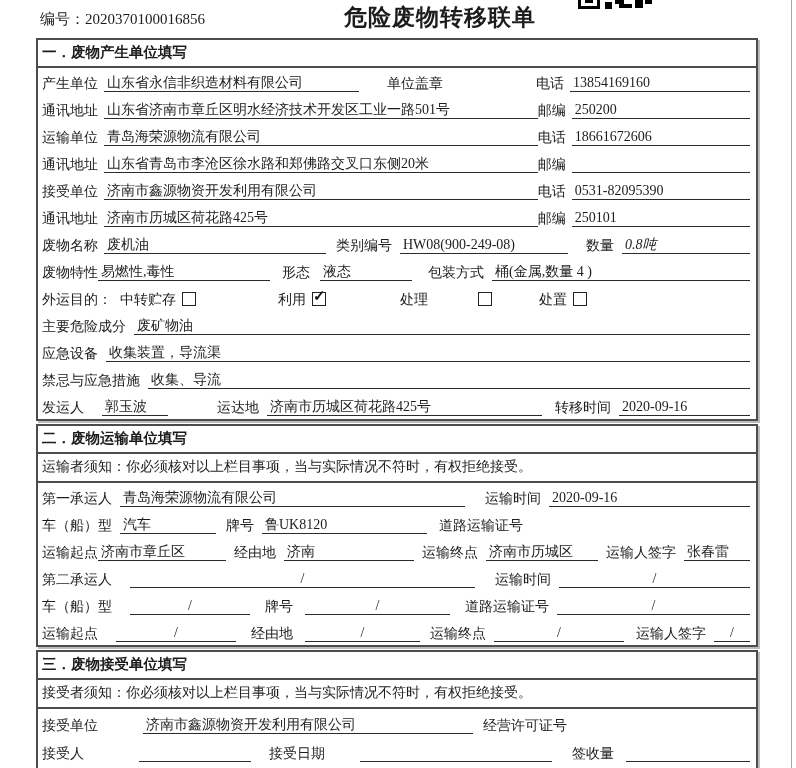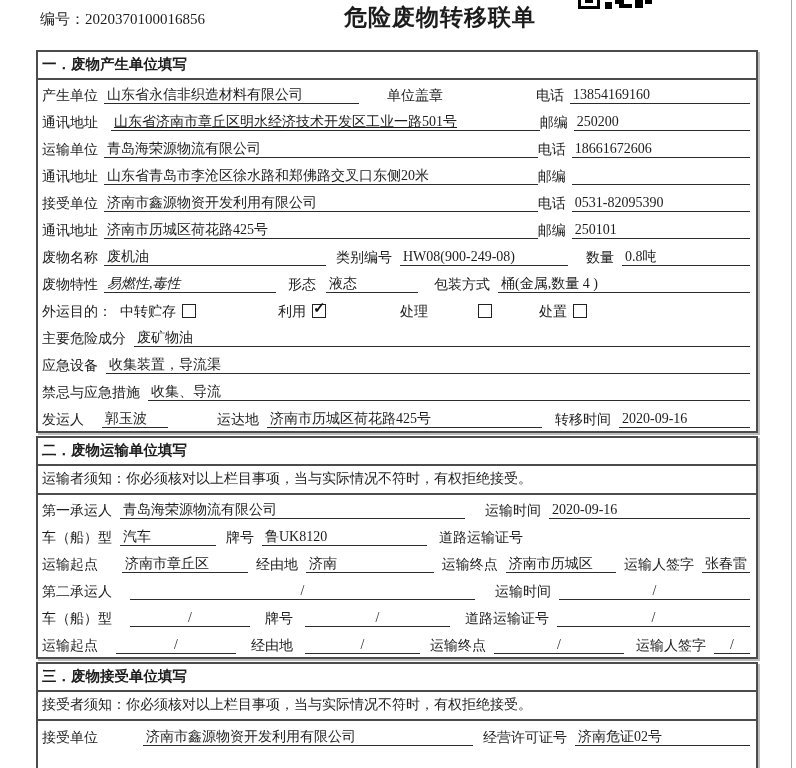--- a/index.html
+++ b/index.html
@@ -5,21 +5,21 @@
   html,body{margin:0;padding:0;}
   body{
     width:796px;height:768px;overflow:hidden;background:#ffffff;
     font-family:"Liberation Serif","DejaVu Serif",serif;
     color:#1c1c1c;font-size:14px;
   }
   .page{position:relative;width:796px;height:768px;}
   .page-edge{position:absolute;left:791px;top:0;width:1px;height:768px;background:#a8a8a8;}
   .qr{position:absolute;left:578px;top:0;width:74px;height:9px;overflow:hidden;}
   .content{position:absolute;left:36px;top:0;width:722px;}
-  .doc-header{position:relative;height:50px;}
+  .doc-header{position:relative;height:38px;}
   .doc-num{position:absolute;left:4px;top:10px;font-size:15px;white-space:nowrap;}
   .doc-title{position:absolute;left:404px;top:2px;transform:translateX(-50%);
     font-size:23px;font-weight:bold;white-space:nowrap;letter-spacing:1px;font-family:Liberation Mono, monospace;}
   .sec{border:2px solid #4c4c4c;box-shadow:2px 2px 0 #bcbcbc;background:#fff;box-sizing:border-box;}
   .sec + .sec{margin-top:3px;}
   .sec-title{font-weight:bold;padding:3px 4px 4px;border-bottom:2px solid #4c4c4c;font-size:14.5px;}
   .notice{padding:4px 4px 5px;border-bottom:2px solid #4c4c4c;}
   .r{display:flex;align-items:flex-end;height:24px;padding:0 6px 3px 4px;line-height:1.15;}
   .r25{height:25px;}
   .lbl{white-space:nowrap;}
@@ -61,21 +61,21 @@
       <div class="r">
         <span class="lbl">产生单位</span>
         <span class="u" style="width:255px;margin-left:6px;">山东省永信非织造材料有限公司</span>
         <span class="lbl" style="margin-left:28px;">单位盖章</span>
         <span class="lbl" style="margin-left:auto;">电话</span>
         <span class="u" style="width:180px;margin-left:6px;">13854169160</span>
       </div>
 
       <div class="r">
         <span class="lbl">通讯地址</span>
-        <span class="u" style="width:438px;margin-left:13px;text-decoration:underline;">山东省济南市章丘区明水经济技术开发区工业一路501号</span>
+        <span class="u" style="width:438px;margin-left:6px;">山东省济南市章丘区明水经济技术开发区工业一路501号</span>
         <span class="lbl" style="margin-left:auto;">邮编</span>
         <span class="u" style="width:180px;margin-left:6px;">250200</span>
       </div>
 
       <div class="r">
         <span class="lbl">运输单位</span>
         <span class="u" style="width:438px;margin-left:6px;">青岛海荣源物流有限公司</span>
         <span class="lbl" style="margin-left:auto;">电话</span>
         <span class="u" style="width:180px;margin-left:6px;">18661672606</span>
       </div>
@@ -100,26 +100,26 @@
         <span class="lbl" style="margin-left:auto;">邮编</span>
         <span class="u" style="width:180px;margin-left:6px;">250101</span>
       </div>
 
       <div class="r">
         <span class="lbl">废物名称</span>
         <span class="u" style="width:222px;margin-left:6px;">废机油</span>
         <span class="lbl" style="margin-left:10px;">类别编号</span>
         <span class="u" style="width:168px;margin-left:8px;">HW08(900-249-08)</span>
         <span class="lbl" style="margin-left:18px;">数量</span>
-        <span class="u f" style="margin-left:8px;">0.8吨</span>
+        <span class="u f" style="margin-left:8px;font-style:italic;">0.8吨</span>
       </div>
 
       <div class="r">
         <span class="lbl">废物特性</span>
-        <span class="u" style="width:172px;margin-left:6px;font-style:italic;">易燃性,毒性</span>
+        <span class="u" style="width:172px;">易燃性,毒性</span>
         <span class="lbl" style="margin-left:12px;">形态</span>
         <span class="u" style="width:92px;margin-left:10px;">液态</span>
         <span class="lbl" style="margin-left:16px;">包装方式</span>
         <span class="u f" style="margin-left:8px;">桶(金属,数量 4 )</span>
       </div>
 
       <div class="r">
         <span class="lbl">外运目的：</span>
         <span class="cbi" style="margin-left:8px;">
             <span class="lbl">中转贮存</span>
@@ -178,21 +178,21 @@
       <div class="r">
         <span class="lbl">车（船）型</span>
         <span class="u" style="width:96px;margin-left:8px;">汽车</span>
         <span class="lbl" style="margin-left:10px;">牌号</span>
         <span class="u" style="width:165px;margin-left:8px;">鲁UK8120</span>
         <span class="lbl" style="margin-left:12px;">道路运输证号</span>
       </div>
 
       <div class="r">
         <span class="lbl">运输起点</span>
-        <span class="u" style="width:128px;margin-left:24px;">济南市章丘区</span>
+        <span class="u" style="width:128px;margin-left:0;">济南市章丘区</span>
         <span class="lbl" style="margin-left:8px;">经由地</span>
         <span class="u" style="width:130px;margin-left:8px;">济南</span>
         <span class="lbl" style="margin-left:8px;">运输终点</span>
         <span class="u" style="width:112px;margin-left:8px;">济南市历城区</span>
         <span class="lbl" style="margin-left:8px;">运输人签字</span>
         <span class="u f" style="margin-left:8px;">张春雷</span>
       </div>
 
       <div class="r">
         <span class="lbl">第二承运人</span>
@@ -223,23 +223,30 @@
     </div>
 
     <div class="sec">
       <div class="sec-title">三．废物接受单位填写</div>
       <div class="notice">接受者须知：你必须核对以上栏目事项，当与实际情况不符时，有权拒绝接受。</div>
 
       <div class="r r25">
         <span class="lbl">接受单位</span>
         <span class="u" style="width:330px;margin-left:45px;">济南市鑫源物资开发利用有限公司</span>
         <span class="lbl" style="margin-left:10px;">经营许可证号</span>
-        <span class="u f" style="margin-left:8px;">济南危证02号</span>
-      </div>
-
+      </div>
+
+      <div class="r r25">
+        <span class="lbl">接受人</span>
+        <span class="u" style="width:112px;margin-left:55px;"></span>
+        <span class="lbl" style="margin-left:18px;">接受日期</span>
+        <span class="u" style="width:192px;margin-left:35px;"></span>
+        <span class="lbl" style="margin-left:20px;">签收量</span>
+        <span class="u f" style="margin-left:12px;"></span>
+      </div>
 
       <div class="r r25">
         
         
         
         
         
         
       </div>
 

